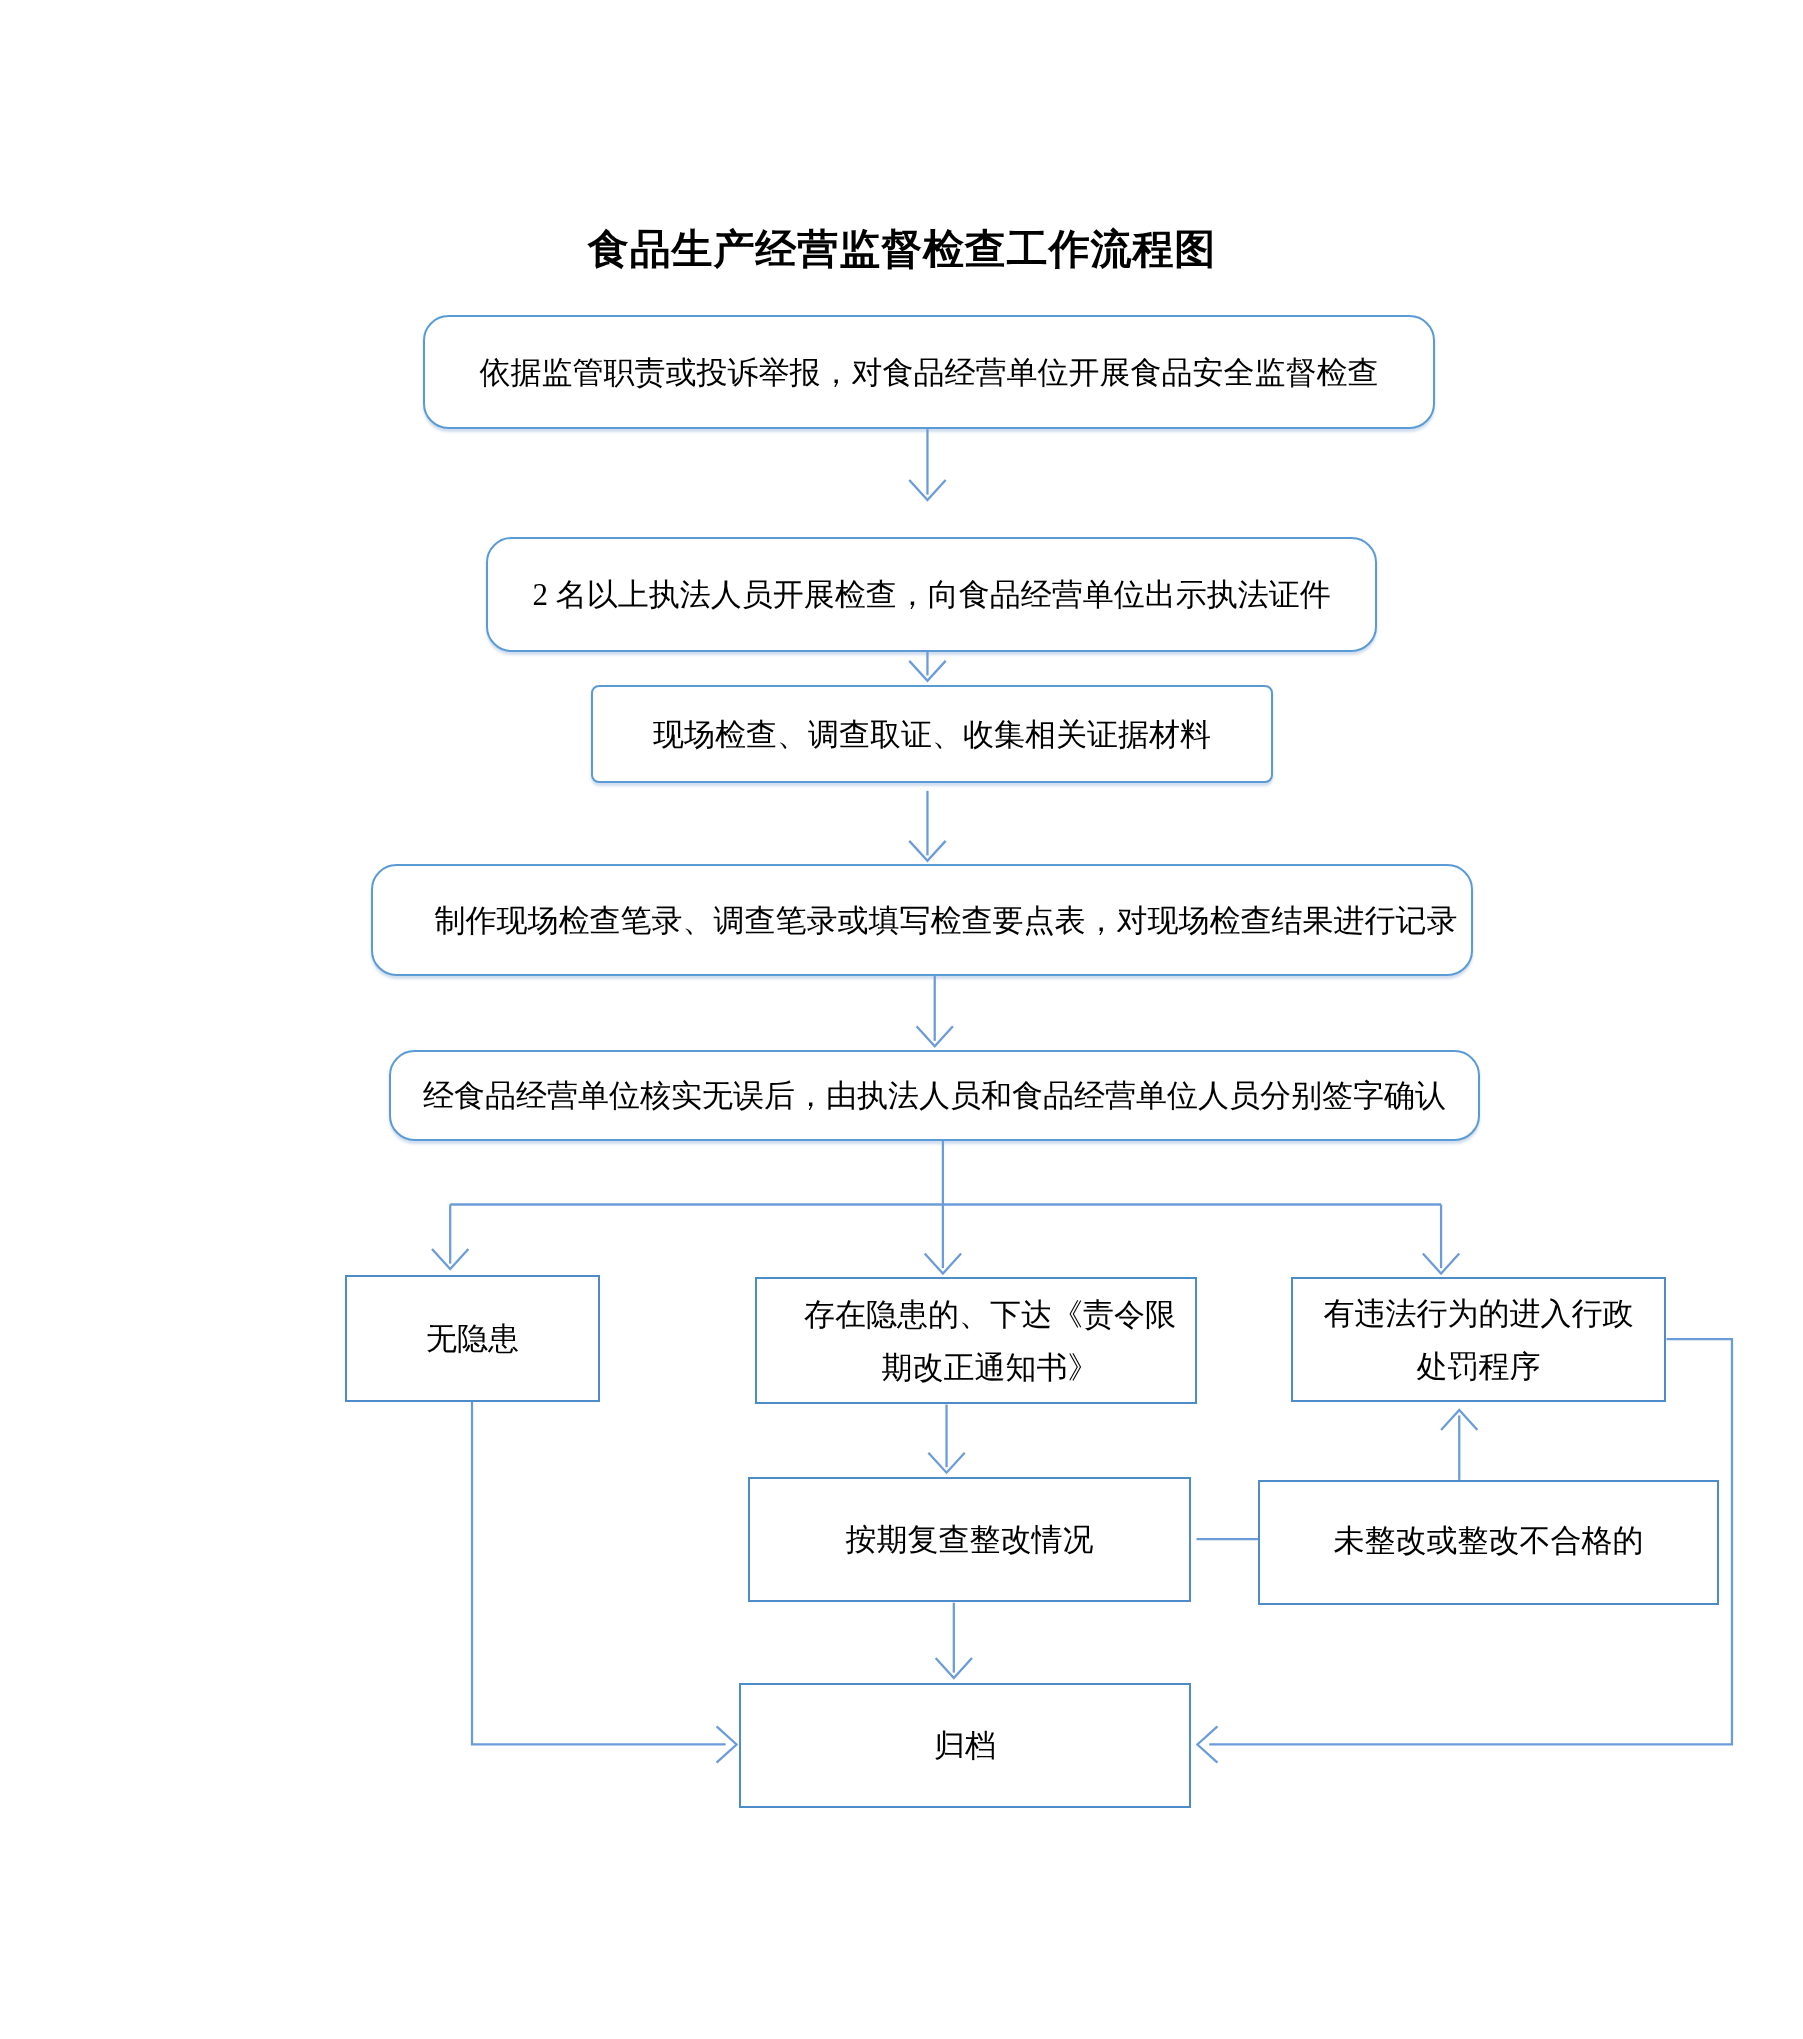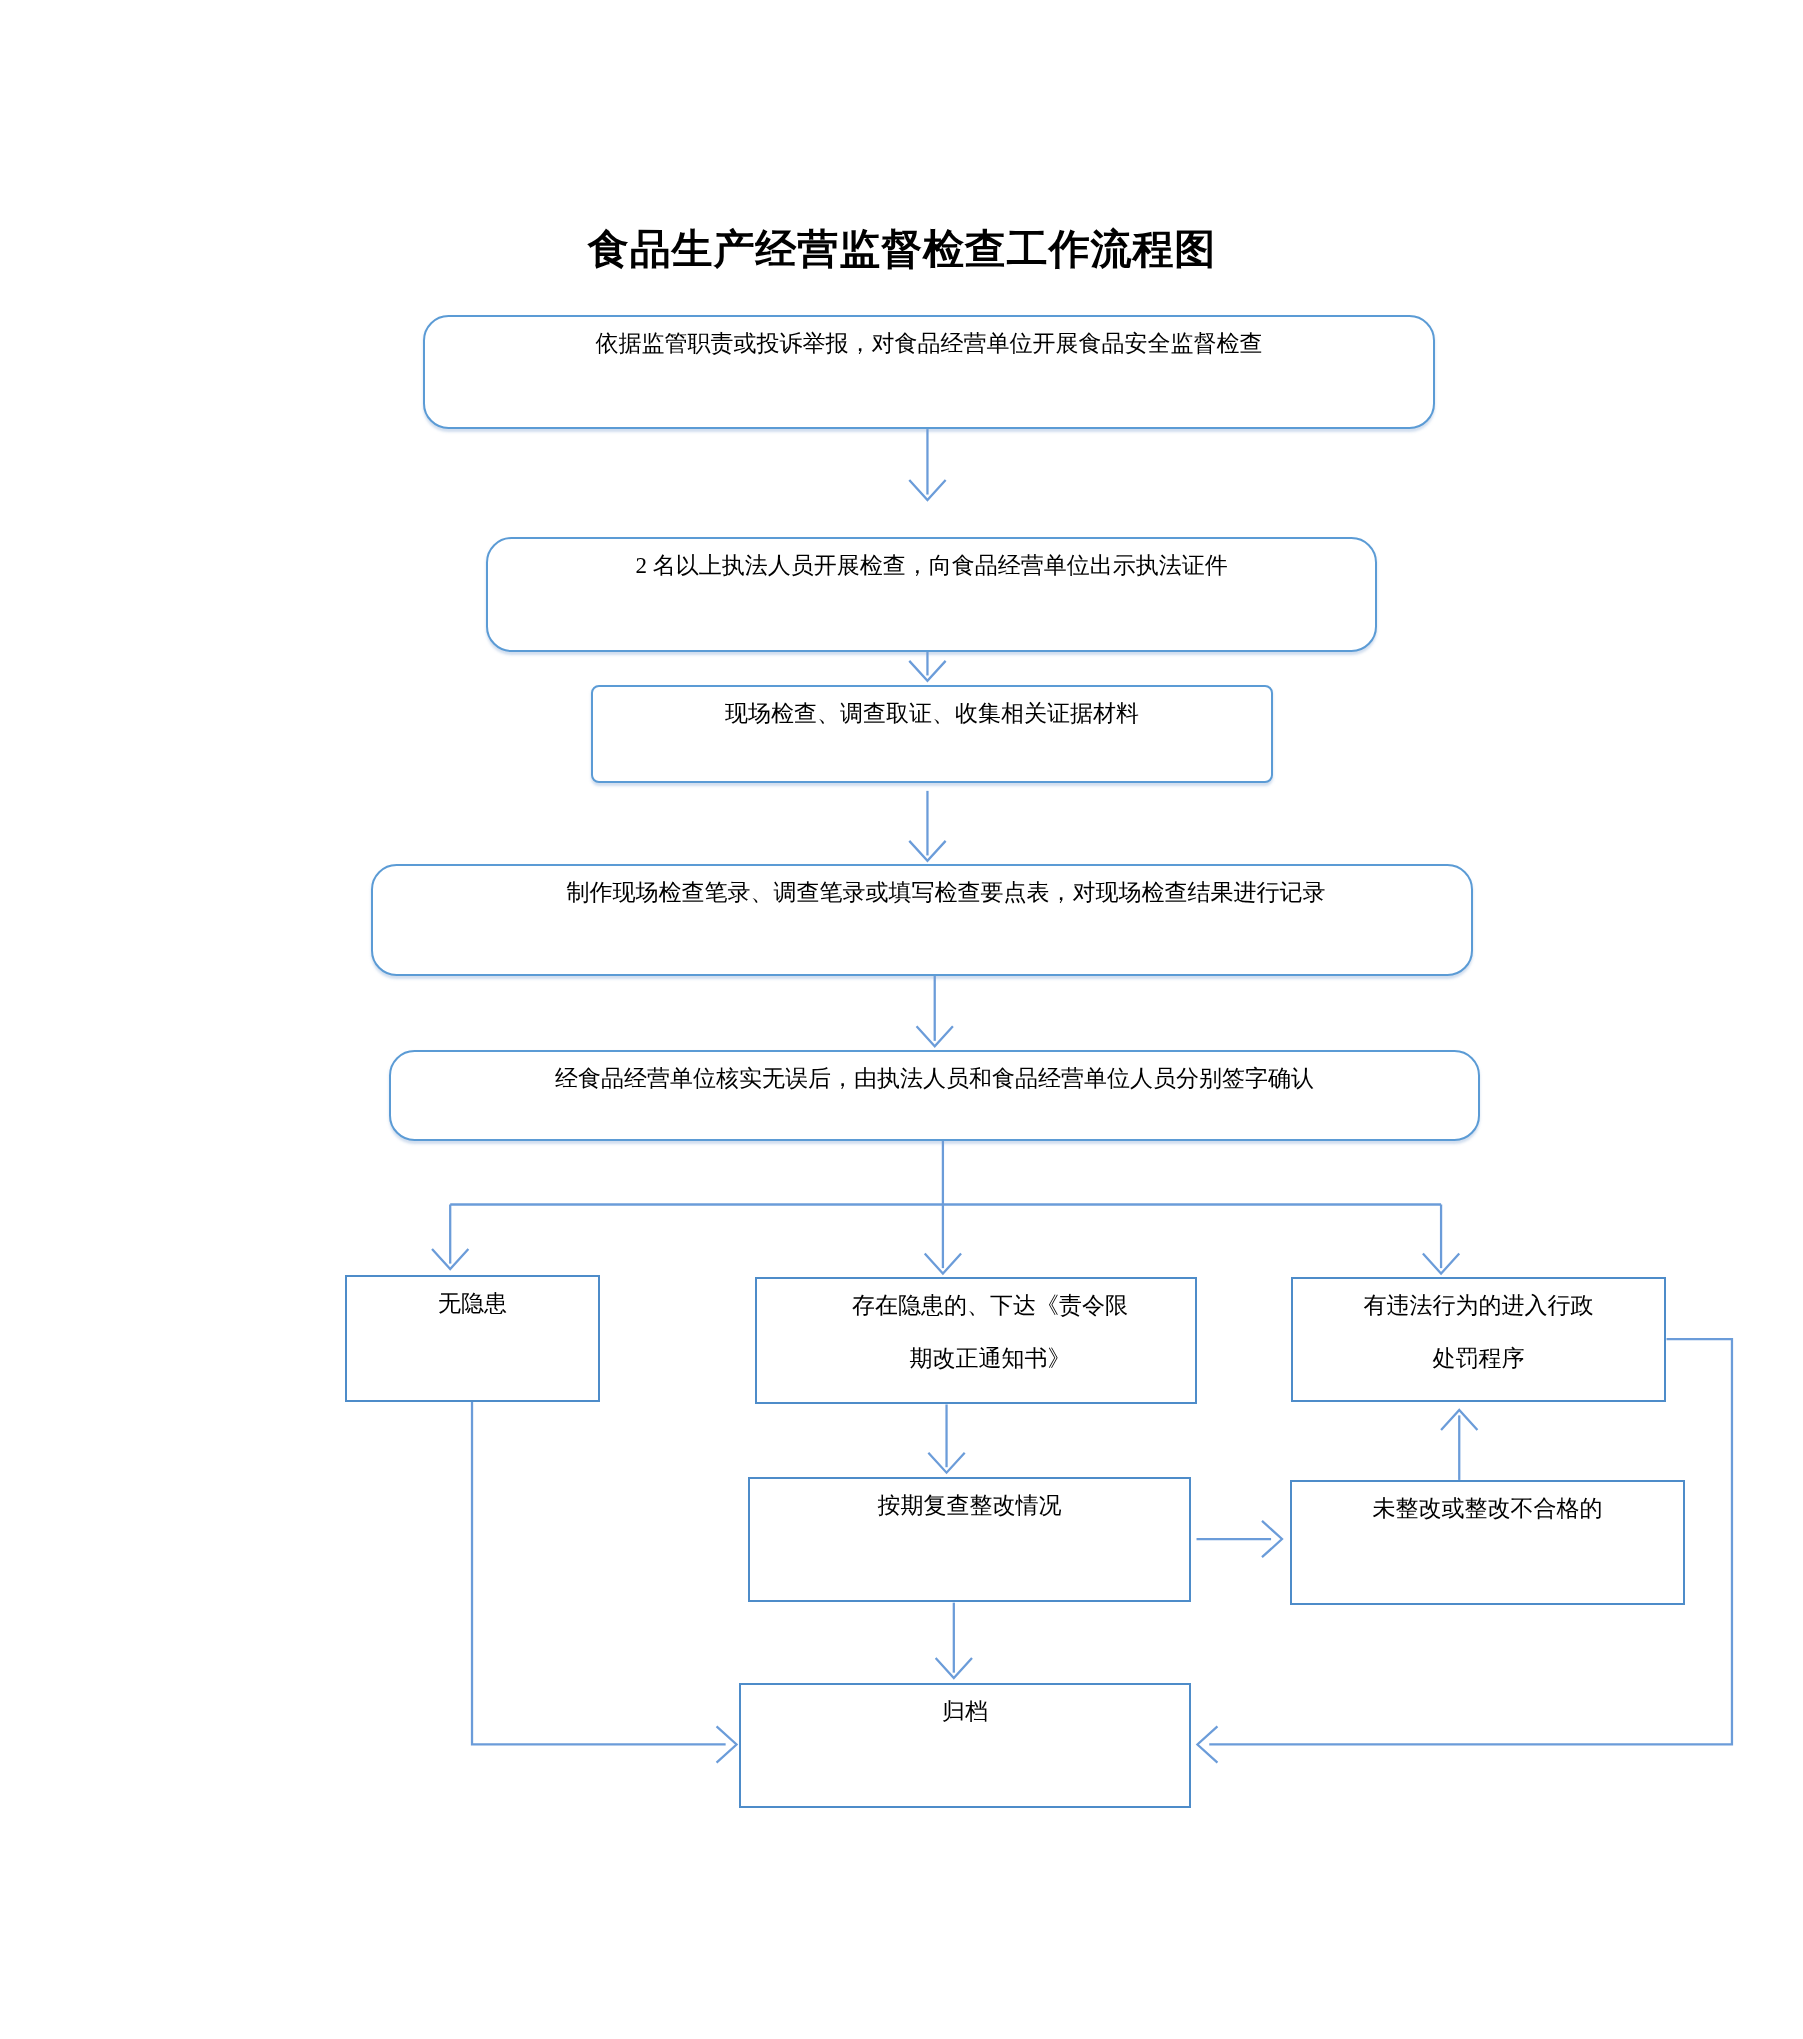--- a/index.html
+++ b/index.html
@@ -20,23 +20,23 @@
     font-size: 41px;
     font-weight: bold;
     letter-spacing: 0.9px;
     color: var(--text, #000);
   }
   .node {
     position: absolute;
     display: flex;
     flex-direction: column;
     align-items: center;
-    justify-content: flex-start;
+    justify-content: center;
     text-align: center;
-    font-size: 23px;
+    font-size: 31px;
     background: #ffffff;
     box-sizing: border-box;
   }
   .node .ln { display: block; line-height: 53px; white-space: nowrap; }
   .rounded {
     border: 2.7px solid var(--box_border, #5B9BD5);
     border-radius: 25.5px;
     box-shadow: 0 2.7px 2.7px rgba(120, 158, 205, 0.35);
   }
   .rect {
@@ -138,21 +138,21 @@
 
   <div class="node rect" style="left:1291px; top:1277px; width:375px; height:125px;">
     <span class="ln">有违法行为的进入行政</span>
     <span class="ln">处罚程序</span>
   </div>
 
   <div class="node rect" style="left:748px; top:1477px; width:443px; height:125px;">
     <span class="ln">按期复查整改情况</span>
   </div>
 
-  <div class="node rect" style="left:1290px; top:1480px; width:395px; height:125px;">
+  <div class="node rect" style="left:1258px; top:1480px; width:461px; height:125px;font-family:Liberation Mono, monospace;">
     <span class="ln">未整改或整改不合格的</span>
   </div>
 
   <div class="node rect" style="left:739px; top:1683px; width:452px; height:125px;">
     <span class="ln">归档</span>
   </div>
 
 </div>
 
 

